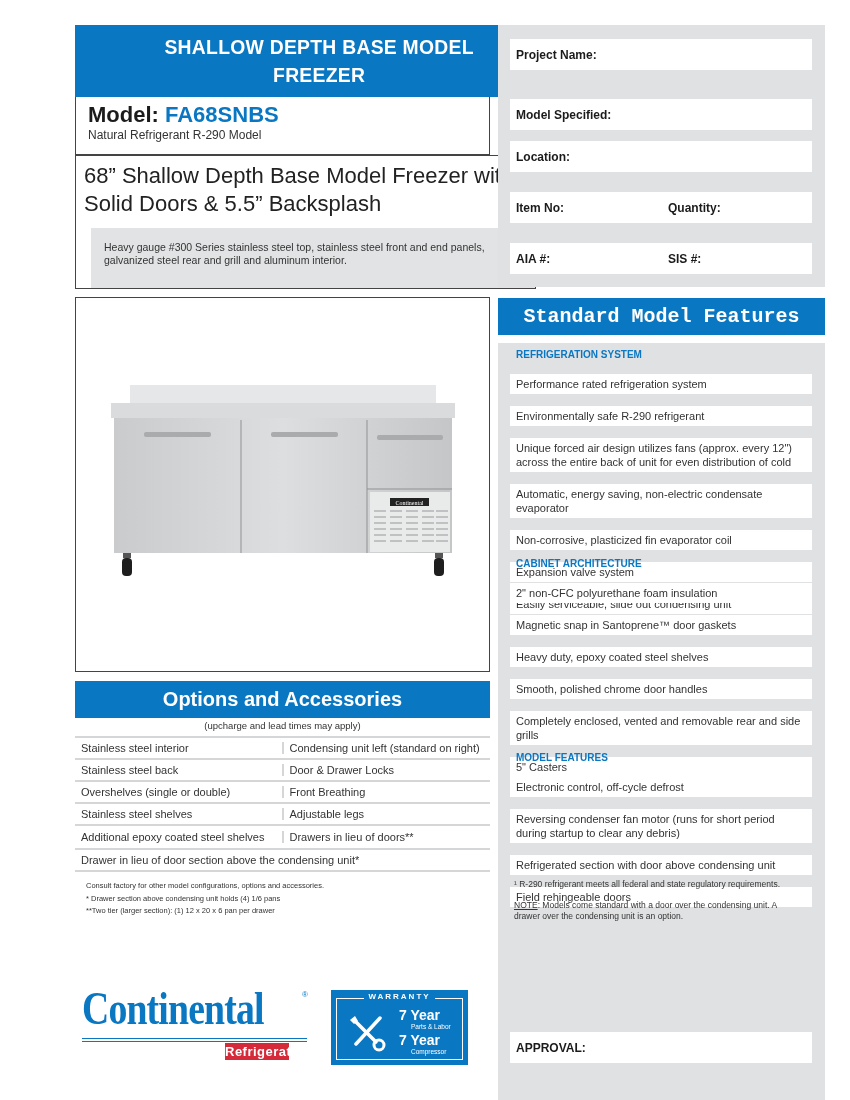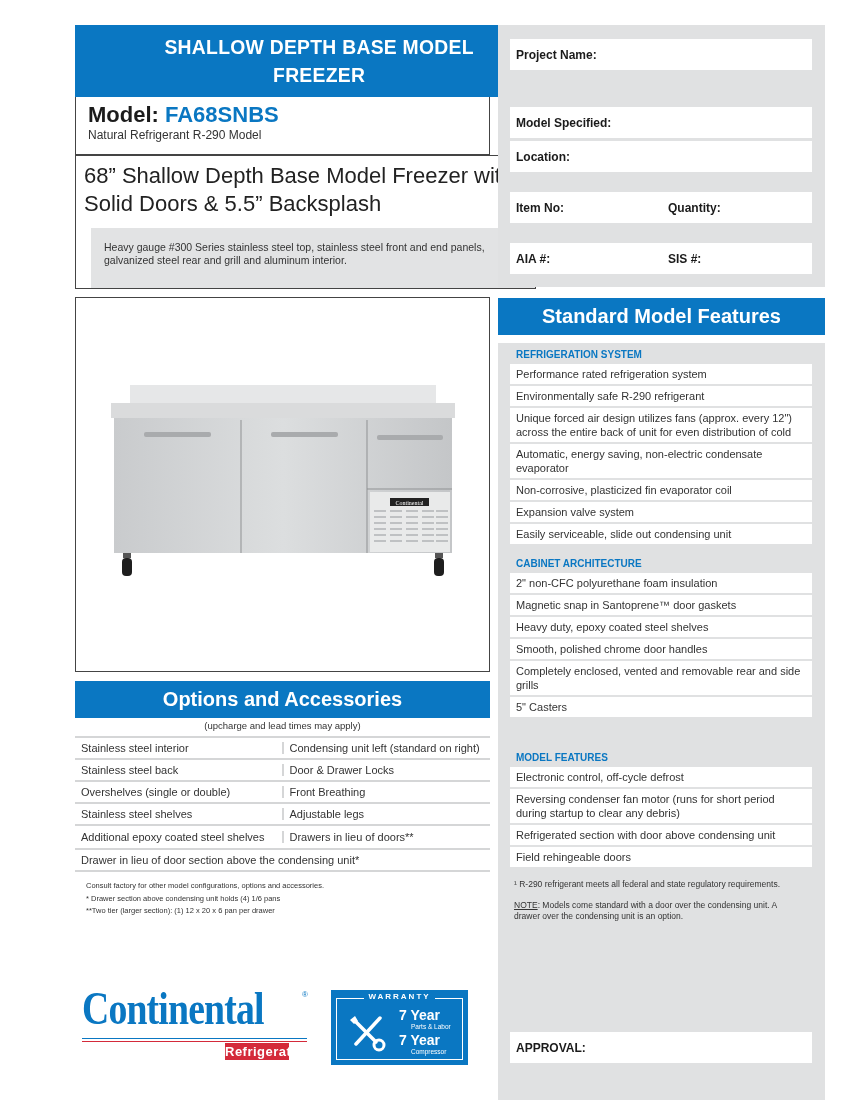--- a/index.html
+++ b/index.html
@@ -44,25 +44,25 @@
   .w-y1 { position: absolute; left: 68px; top: 17px; font-size: 14px; font-weight: bold; }
   .w-s1 { position: absolute; left: 80px; top: 33px; font-size: 6.5px; }
   .w-y2 { position: absolute; left: 68px; top: 42px; font-size: 14px; font-weight: bold; }
   .w-s2 { position: absolute; left: 80px; top: 58px; font-size: 6.5px; }
 
   
   .proj-box { position: absolute; left: 498px; top: 25px; width: 327px; height: 262px; background: #e0e1e2; }
   .proj-field { position: absolute; left: 12px; width: 302px; height: 31px; background: #fff; display: flex; align-items: center; padding-left: 6px; font-size: 12px; font-weight: bold; color: #1b1b1b; }
   .proj-field .half { width: 152px; }
 
-  .feat-header { position: absolute; left: 498px; top: 298px; width: 327px; height: 37px; display: flex; align-items: center; justify-content: center; font-size: 20px; font-weight: bold; }
+  .feat-header { position: absolute; left: 498px; top: 298px; width: 327px; height: 37px; display: flex; align-items: center; justify-content: center; font-size: 20px; font-weight: bold; font-family: Liberation Mono, monospace; }
   .feat-box { position: absolute; left: 498px; top: 343px; width: 327px; height: 778px; background: #e0e1e2; }
   .feat-section { position: absolute; left: 12px; width: 302px; }
   .feat-cat { font-size: 10px; font-weight: bold; color: #0a77c2; height: 17px; line-height: 20px; padding-left: 6px; }
-  .feat-item { background: #fff; font-size: 11px; color: #333; padding: 3px 6px; line-height: 14px; margin-top: 2px; min-height: 18.5px; }
+  .feat-item { background: #fff; font-size: 11px; color: #333; padding: 3px 6px; line-height: 14px; margin-top: 12px; min-height: 18.5px; }
   .feat-foot { position: absolute; left: 16px; font-size: 9px; color: #333; line-height: 11px; }
   .feat-foot u { text-decoration: underline; }
 
   .approval-box { position: absolute; left: 498px; top: 1019px; width: 327px; height: 57px; background: #e0e1e2; }
   .approval-field { position: absolute; left: 12px; top: 13px; width: 302px; height: 31px; background: #fff; display: flex; align-items: center; padding-left: 6px; font-size: 12px; font-weight: bold; color: #1b1b1b; }
 </style>
 </head>
 <body>
 
 <div class="title-box blue">
@@ -205,21 +205,21 @@
   <div class="w-y1">7 Year</div>
   <div class="w-s1">Parts &amp; Labor</div>
   <div class="w-y2">7 Year</div>
   <div class="w-s2">Compressor</div>
 </div>
 
 <div class="proj-box">
   <div class="proj-field" style="top:14px">
     <span>Project Name:</span>
   </div>
-  <div class="proj-field" style="top:82px">
+  <div class="proj-field" style="top:74px">
     <span>Model Specified:</span>
   </div>
   <div class="proj-field" style="top:116px">
     <span>Location:</span>
   </div>
   <div class="proj-field" style="top:167px">
     <span class="half">Item No:</span>
     <span>Quantity:</span>
   </div>
   <div class="proj-field" style="top:218px">

